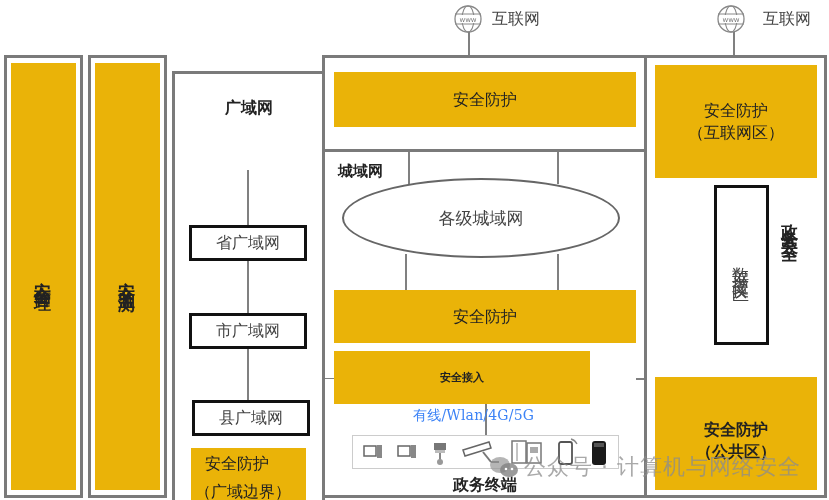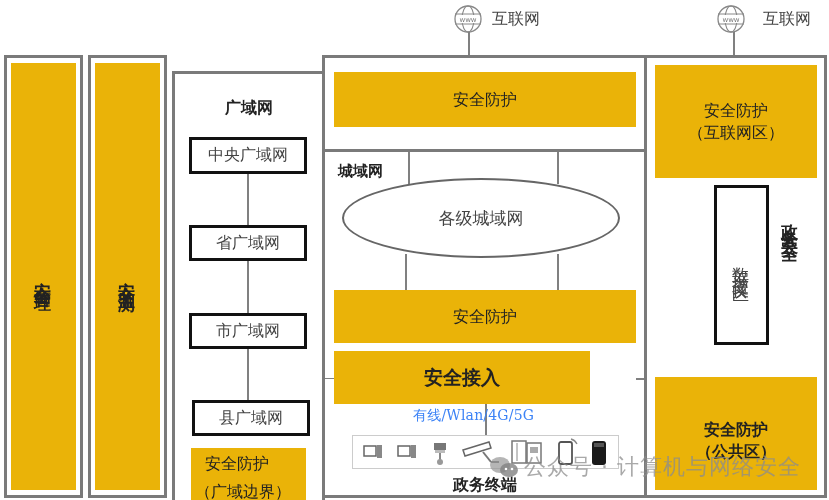--- a/index.html
+++ b/index.html
@@ -65,21 +65,20 @@
 
 <div class="abs frame" style="left:88px; top:55px; width:79px; height:443px;">
   <div class="abs gray center-text" style="left:4px; top:5px; width:65px; height:427px;">
     <span class="vtext bold" style="font-size:17px;">安全监测</span>
   </div>
 </div>
 
 <div class="abs frame" style="left:172px; top:71px; width:153px; height:443px;">
   <div class="abs bold" style="left:50px; top:24px; font-size:16px;">广域网</div>
   <div class="abs line" style="left:72px; top:96px; width:2px; height:238px;"></div>
-  <div class="abs node" style="left:14px; top:63px; width:118px; height:37px;">中央广域网</div>
   <div class="abs node" style="left:14px; top:151px; width:118px; height:36px;">省广域网</div>
   <div class="abs node" style="left:17px; top:326px; width:118px; height:36px;">县广域网</div>
   <div class="abs node" style="left:14px; top:239px; width:118px; height:36px;">市广域网</div>
   <div class="abs gray" style="left:16px; top:374px; width:115px; height:56px; font-size:16px; line-height:22px; padding:5px 0 0 14px;">
     <div>安全防护</div>
     <div style="margin-left:-10px;margin-top:6px;">（广域边界）</div>
   </div>
 </div>
 
 <div class="abs frame" style="left:322px; top:55px; width:326px; height:443px;">
@@ -93,21 +92,21 @@
   <div class="abs line" style="left:232px; top:94px; width:2px; height:32px;"></div>
   <div class="abs line" style="left:80px; top:196px; width:2px; height:36px;"></div>
   <div class="abs line" style="left:232px; top:196px; width:2px; height:36px;"></div>
   <div class="abs center-text" style="left:17px; top:120px; width:278px; height:80px; border:2px solid #666; border-radius:50%; background:#fff; font-size:17px; color:#444;text-align:center;">
     <span>各级城域网</span>
   </div>
 
   <div class="abs gray center-text" style="left:9px; top:232px; width:302px; height:53px; flex-direction:column; font-size:16px; line-height:22px;">
     <div>安全防护</div>
   </div>
-  <div class="abs gray center-text bold" style="left:9px; top:293px; width:256px; height:53px; font-size:19px;">
+  <div class="abs gray center-text bold" style="left:9px; top:293px; width:256px; height:53px; font-size:11px;">
     <span>安全接入</span>
   </div>
   <div class="abs line" style="left:0; top:320px; width:9px; height:1px;"></div>
   <div class="abs line" style="left:311px; top:320px; width:9px; height:2px;"></div>
 
   <div class="abs line" style="left:160px; top:346px; width:2px; height:32px;"></div>
   <div class="abs" style="left:88px; top:349px; font-size:14px; color:#3b82f6; letter-spacing:0.2px;">有线/Wlan/4G/5G</div>
 
   <div class="abs" style="left:27px; top:377px; width:267px; height:34px; border:1px solid #ccc; background:#fff;">
     <svg class="dev" style="left:10px;" width="20" height="20" viewBox="0 0 20 20">

